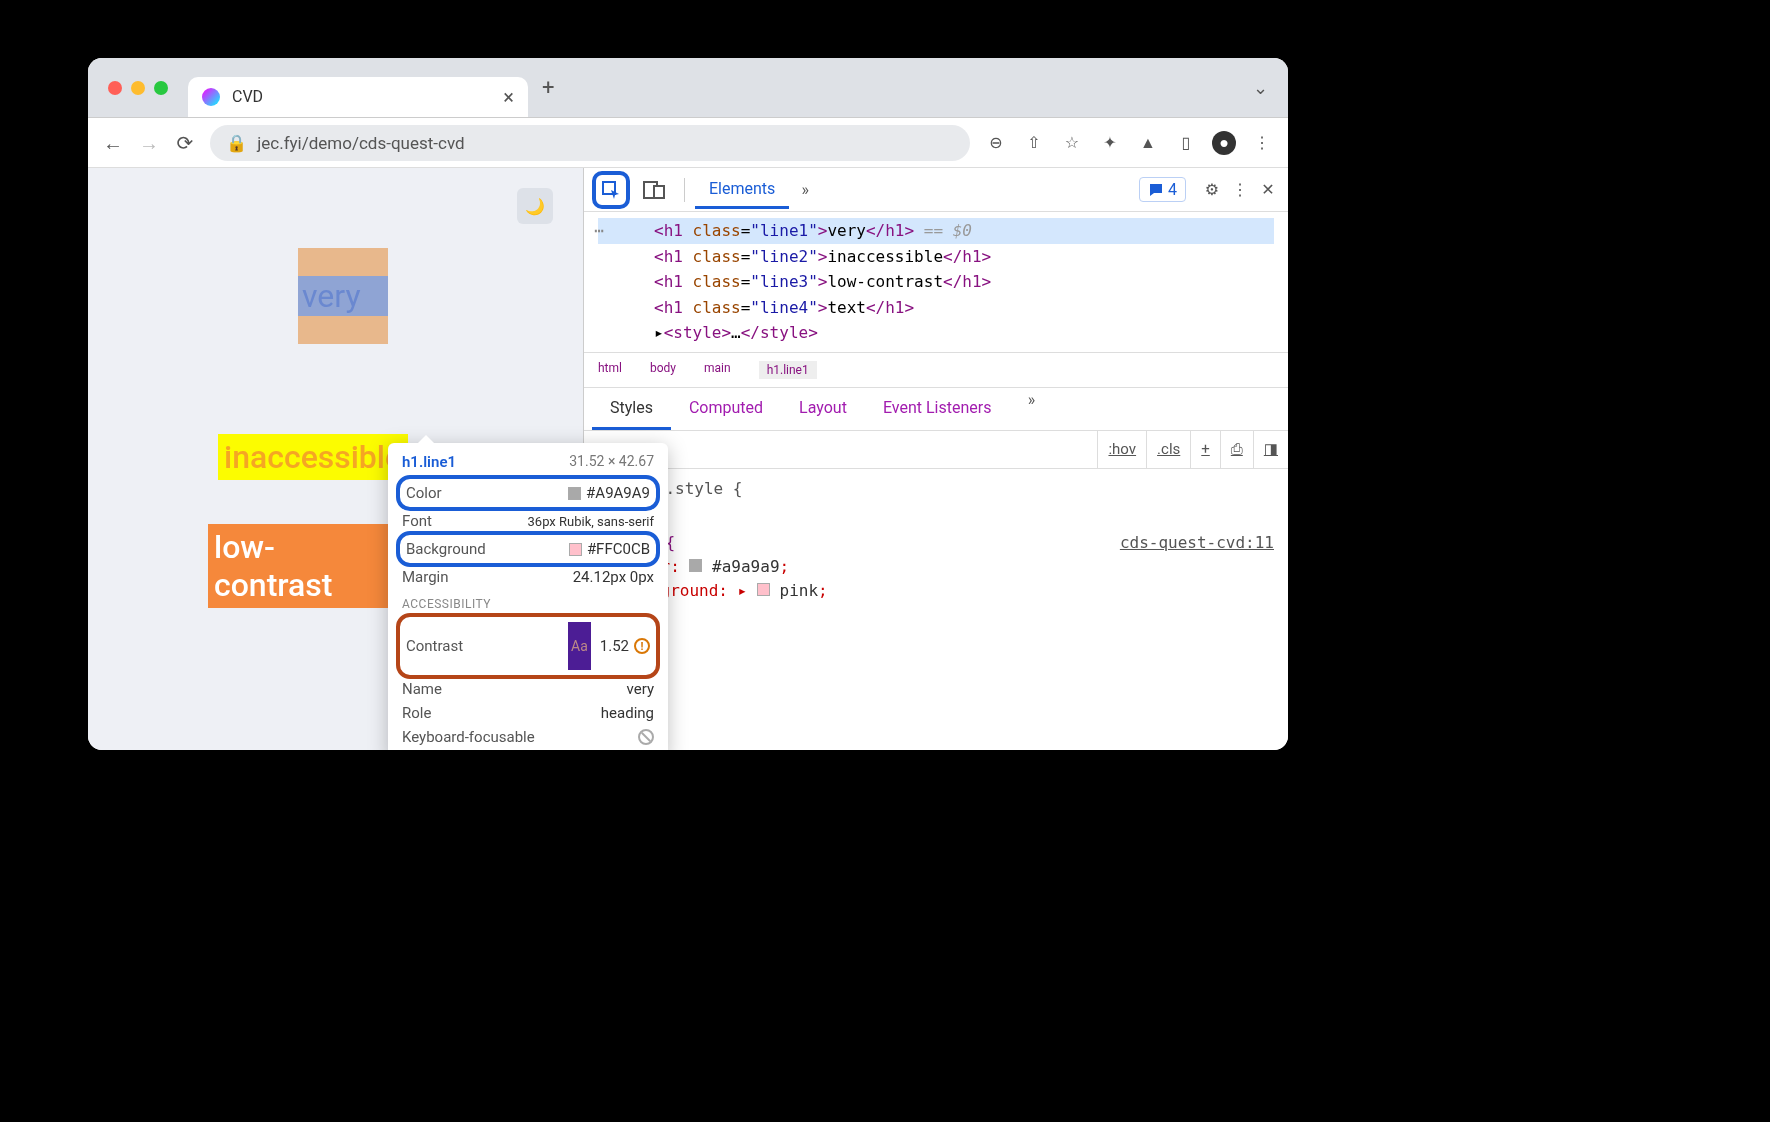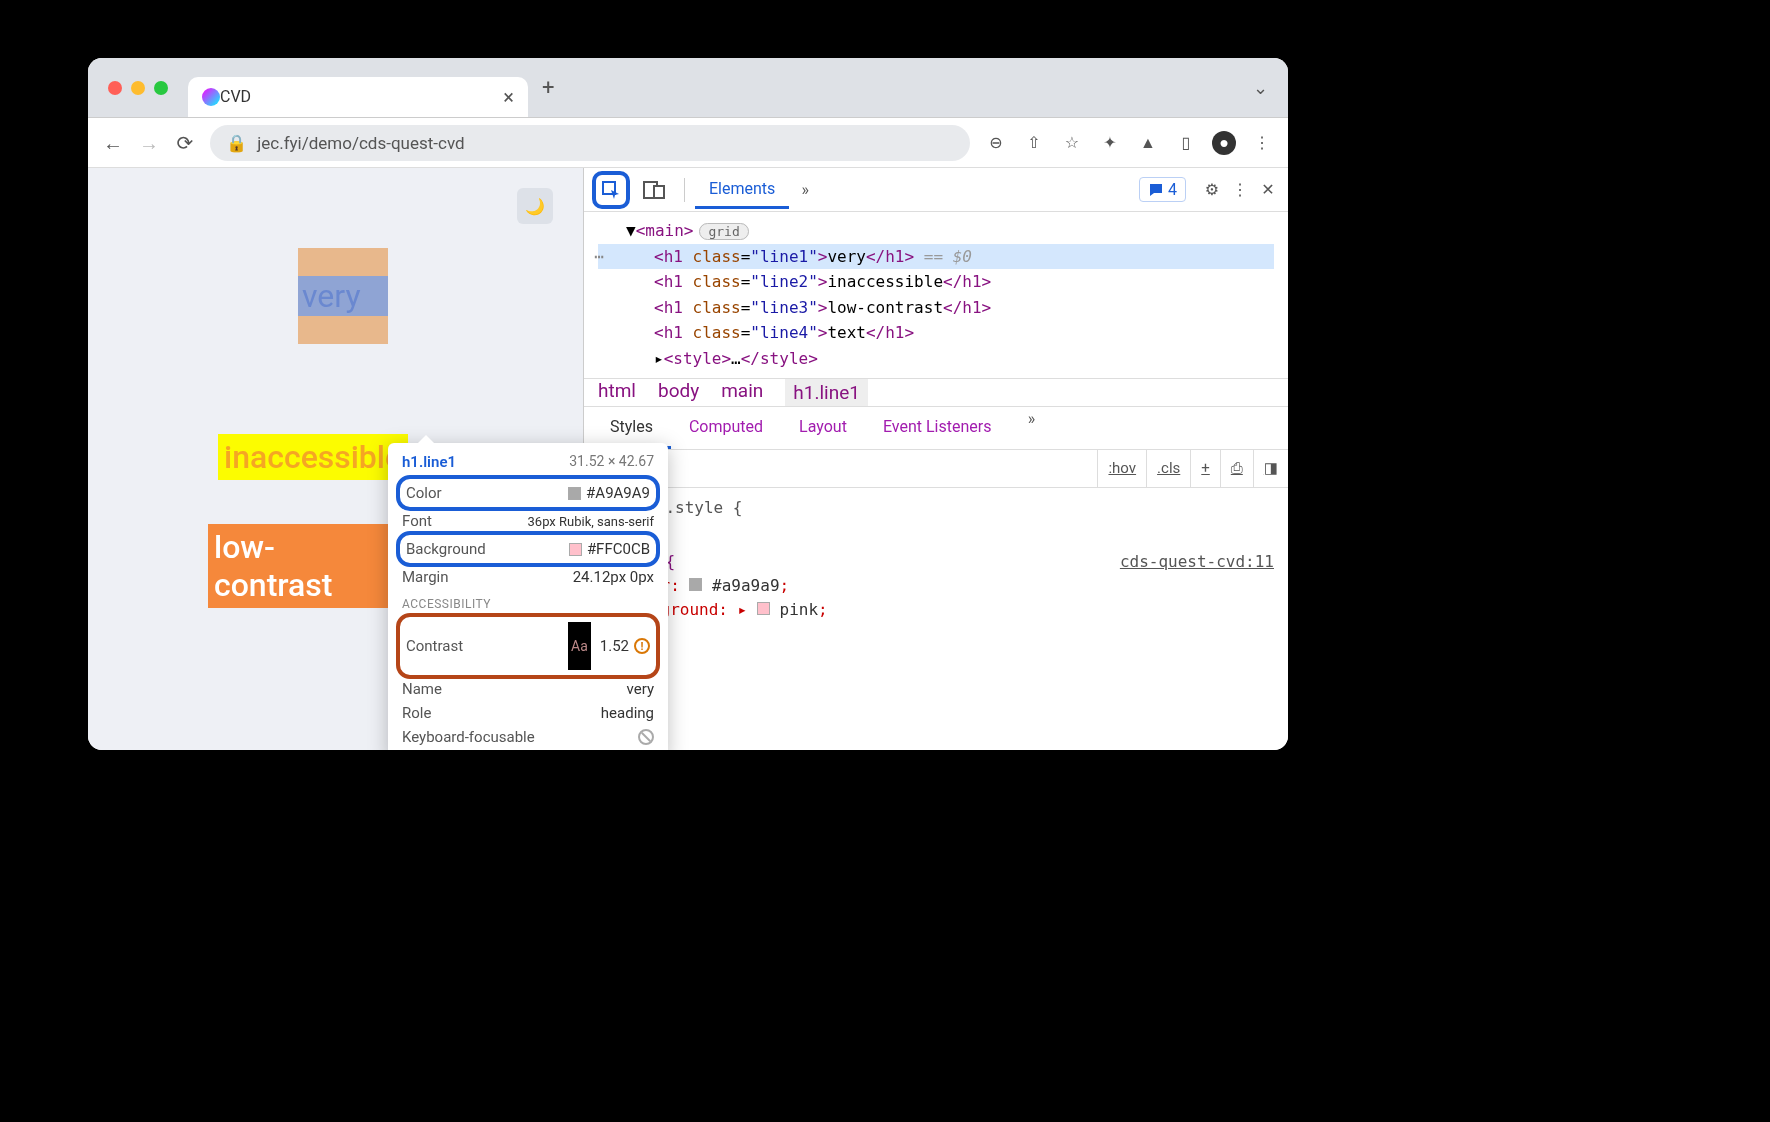--- a/index.html
+++ b/index.html
@@ -2,21 +2,21 @@
 <html><head>
 <meta charset="utf-8">
 <style>
 * { box-sizing: border-box; margin: 0; padding: 0; }
 body { background: #000; width: 1770px; height: 1122px; font-family: -apple-system, BlinkMacSystemFont, "Segoe UI", Roboto, sans-serif; }
 .window { position: absolute; left: 88px; top: 58px; width: 1200px; height: 692px; background: #fff; border-radius: 14px; overflow: hidden; box-shadow: 0 20px 60px rgba(0,0,0,0.5); }
 .titlebar { height: 60px; display: flex; align-items: center; padding: 0 20px; background: #dee1e6; border-bottom: 1px solid #ccc; }
 .traffic { display: flex; gap: 9px; margin-right: 20px; }
 .dot { width: 14px; height: 14px; border-radius: 50%; }
 .dot.r { background: #ff5f57; } .dot.y { background: #febc2e; } .dot.g { background: #28c840; }
-.tab { background: #fff; border-radius: 10px 10px 0 0; height: 40px; display: flex; align-items: center; padding: 0 14px; gap: 0; margin-top: 18px; min-width: 340px; }
+.tab { background: #fff; border-radius: 10px 10px 0 0; height: 40px; display: flex; align-items: center; padding: 0 14px; gap: 12px; margin-top: 18px; min-width: 340px; }
 .favicon { width: 18px; height: 18px; border-radius: 50%; background: linear-gradient(135deg,#f0f,#0ff); }
 .tab-title { flex: 1; font-size: 16px; color: #333; }
 .close-x { font-size: 20px; color: #555; }
 .newtab { margin-left: 14px; font-size: 22px; color: #555; }
 .chev { margin-left: auto; font-size: 18px; color: #555; }
 .navbar { height: 50px; display: flex; align-items: center; padding: 0 14px; gap: 14px; background: #fff; border-bottom: 1px solid #ddd; }
 .navbtn { width: 22px; height: 22px; display: flex; align-items: center; justify-content: center; color: #555; font-size: 20px; }
 .navbtn.dis { color: #bbb; }
 .addr { flex: 1; background: #e8eaed; border-radius: 20px; height: 36px; display: flex; align-items: center; padding: 0 16px; gap: 10px; color: #555; font-size: 17px; }
 .iconbtn { width: 24px; height: 24px; display: flex; align-items: center; justify-content: center; color: #555; }
@@ -34,39 +34,39 @@
 .tooltip { position: absolute; left: 300px; top: 385px; width: 280px; background: #fff; border-radius: 6px; box-shadow: 0 4px 20px rgba(0,0,0,0.25); padding: 10px 14px; z-index: 10; font-size: 15px; }
 .tt-arrow { position: absolute; top: -8px; left: 30px; width: 0; height: 0; border-left: 8px solid transparent; border-right: 8px solid transparent; border-bottom: 8px solid #fff; }
 .tt-head { display: flex; justify-content: space-between; color: #1a5dd6; font-weight: 600; margin-bottom: 6px; }
 .tt-dim { color: #777; font-weight: 400; font-size: 14px; }
 .tt-row { display: flex; justify-content: space-between; align-items: center; padding: 3px 0; color: #555; }
 .tt-val { color: #333; display: flex; align-items: center; gap: 5px; }
 .sw { width: 13px; height: 13px; border: 1px solid #aaa; display: inline-block; }
 .ring { border: 4px solid #1a5dd6; border-radius: 14px; padding: 2px 6px; margin: -2px -6px; }
 .ring-o { border: 4px solid #b54518; border-radius: 14px; padding: 2px 6px; margin: -2px -6px; }
 .tt-sec { font-size: 12px; letter-spacing: 0.5px; color: #888; margin-top: 8px; margin-bottom: 4px; }
-.aa { background: #000000; color: #b88; padding: 16px 3px; font-size: 14px; margin-right: 4px; }
+.aa { background: #4c1d95; color: #b88; padding: 16px 3px; font-size: 14px; margin-right: 4px; }
 .warn { width: 16px; height: 16px; border: 2px solid #d97706; border-radius: 50%; display: inline-flex; align-items: center; justify-content: center; color: #d97706; font-size: 11px; font-weight: bold; }
 .nope { width: 16px; height: 16px; border: 2px solid #aaa; border-radius: 50%; position: relative; }
 .nope::after { content: ''; position: absolute; width: 100%; height: 2px; background: #aaa; top: 50%; left: 0; transform: translateY(-50%) rotate(45deg); }
 .devtools { flex: 1; background: #fff; border-left: 1px solid #ccc; display: flex; flex-direction: column; font-size: 16px; }
 .dt-top { height: 44px; display: flex; align-items: center; border-bottom: 1px solid #ddd; padding: 0 8px; gap: 4px; }
 .inspect-btn { border: 4px solid #1a5dd6; border-radius: 10px; width: 38px; height: 38px; display: flex; align-items: center; justify-content: center; }
 .dt-tab { padding: 8px 14px; color: #555; }
 .dt-tab.active { color: #1a5dd6; border-bottom: 3px solid #1a5dd6; }
 .msg-badge { display: flex; align-items: center; gap: 4px; color: #1a5dd6; margin-left: auto; padding: 2px 8px; border: 1px solid #bbd0f5; border-radius: 4px; }
 .dom-tree { padding: 6px 14px; font-family: Menlo, Consolas, monospace; font-size: 16px; line-height: 1.6; }
 .dr { white-space: nowrap; }
 .indent1 { padding-left: 28px; } .indent2 { padding-left: 56px; }
 .tag-p { color: #881280; } .attr-n { color: #994500; } .attr-v { color: #1a1aa6; } .txt { color: #000; }
 .sel-row { background: #d4e7fd; position: relative; }
 .sel-row::before { content: '⋯'; position: absolute; left: -4px; color: #888; }
 .eq0 { color: #999; font-style: italic; }
 .grid-badge { background: #eee; border: 1px solid #bbb; border-radius: 10px; padding: 0 8px; font-size: 13px; color: #666; margin-left: 6px; }
-.breadcrumb { padding: 0 14px; border-top: 1px solid #ddd; border-bottom: 1px solid #ddd; display: flex; gap: 22px; font-size: 19px; }
+.breadcrumb { padding: 8px 14px; border-top: 1px solid #ddd; border-bottom: 1px solid #ddd; display: flex; gap: 28px; font-size: 12px; }
 .bc { color: #881280; } .bc.active { background: #eee; padding: 2px 8px; }
 .styles-bar { display: flex; border-bottom: 1px solid #ddd; padding: 0 8px; }
 .st-tab { padding: 10px 18px; color: #a21caf; } .st-tab.active { color: #333; border-bottom: 3px solid #1a5dd6; }
 .filter-bar { display: flex; align-items: center; border-bottom: 1px solid #ddd; height: 38px; }
 .filter-inp { flex: 1; border: none; padding: 0 14px; font-size: 15px; color: #888; }
 .fb-btn { padding: 0 10px; color: #555; font-size: 15px; border-left: 1px solid #ddd; height: 100%; display: flex; align-items: center; text-decoration: underline; }
 .styles-pane { padding: 8px 14px; font-family: Menlo, Consolas, monospace; font-size: 16px; line-height: 1.5; overflow: hidden; }
 .rule-src { float: right; color: #555; text-decoration: underline; }
 .sel { color: #881280; } .prop { color: #c80000; margin-left: 24px; } .pval { color: #333; }
 </style>
@@ -200,21 +200,20 @@
               <path d="M2 2h12v9H6l-4 3V2z" fill="#1a5dd6"></path>
             </svg>
           <span>4</span>
         </div>
         <div class="iconbtn" style="margin-left:10px">⚙</div>
         <div class="iconbtn">⋮</div>
         <div class="iconbtn">✕</div>
       </div>
 
       <div class="dom-tree">
-        <div class="dr indent1">▼<span class="tag-p">&lt;main&gt;</span><span class="grid-badge">grid</span></div>
         <div class="dr indent2 sel-row"><span class="tag-p">&lt;h1 </span><span class="attr-n">class</span>=<span class="attr-v">"line1"</span><span class="tag-p">&gt;</span><span class="txt">very</span><span class="tag-p">&lt;/h1&gt;</span><span class="eq0"> == $0</span></div>
         <div class="dr indent2"><span class="tag-p">&lt;h1 </span><span class="attr-n">class</span>=<span class="attr-v">"line2"</span><span class="tag-p">&gt;</span><span class="txt">inaccessible</span><span class="tag-p">&lt;/h1&gt;</span></div>
         <div class="dr indent2"><span class="tag-p">&lt;h1 </span><span class="attr-n">class</span>=<span class="attr-v">"line3"</span><span class="tag-p">&gt;</span><span class="txt">low-contrast</span><span class="tag-p">&lt;/h1&gt;</span></div>
         <div class="dr indent2"><span class="tag-p">&lt;h1 </span><span class="attr-n">class</span>=<span class="attr-v">"line4"</span><span class="tag-p">&gt;</span><span class="txt">text</span><span class="tag-p">&lt;/h1&gt;</span></div>
         <div class="dr indent2">▸<span class="tag-p">&lt;style&gt;</span><span>…</span><span class="tag-p">&lt;/style&gt;</span></div>
       </div>
 
       <div class="breadcrumb">
         <span class="bc">html</span>
         <span class="bc">body</span>

